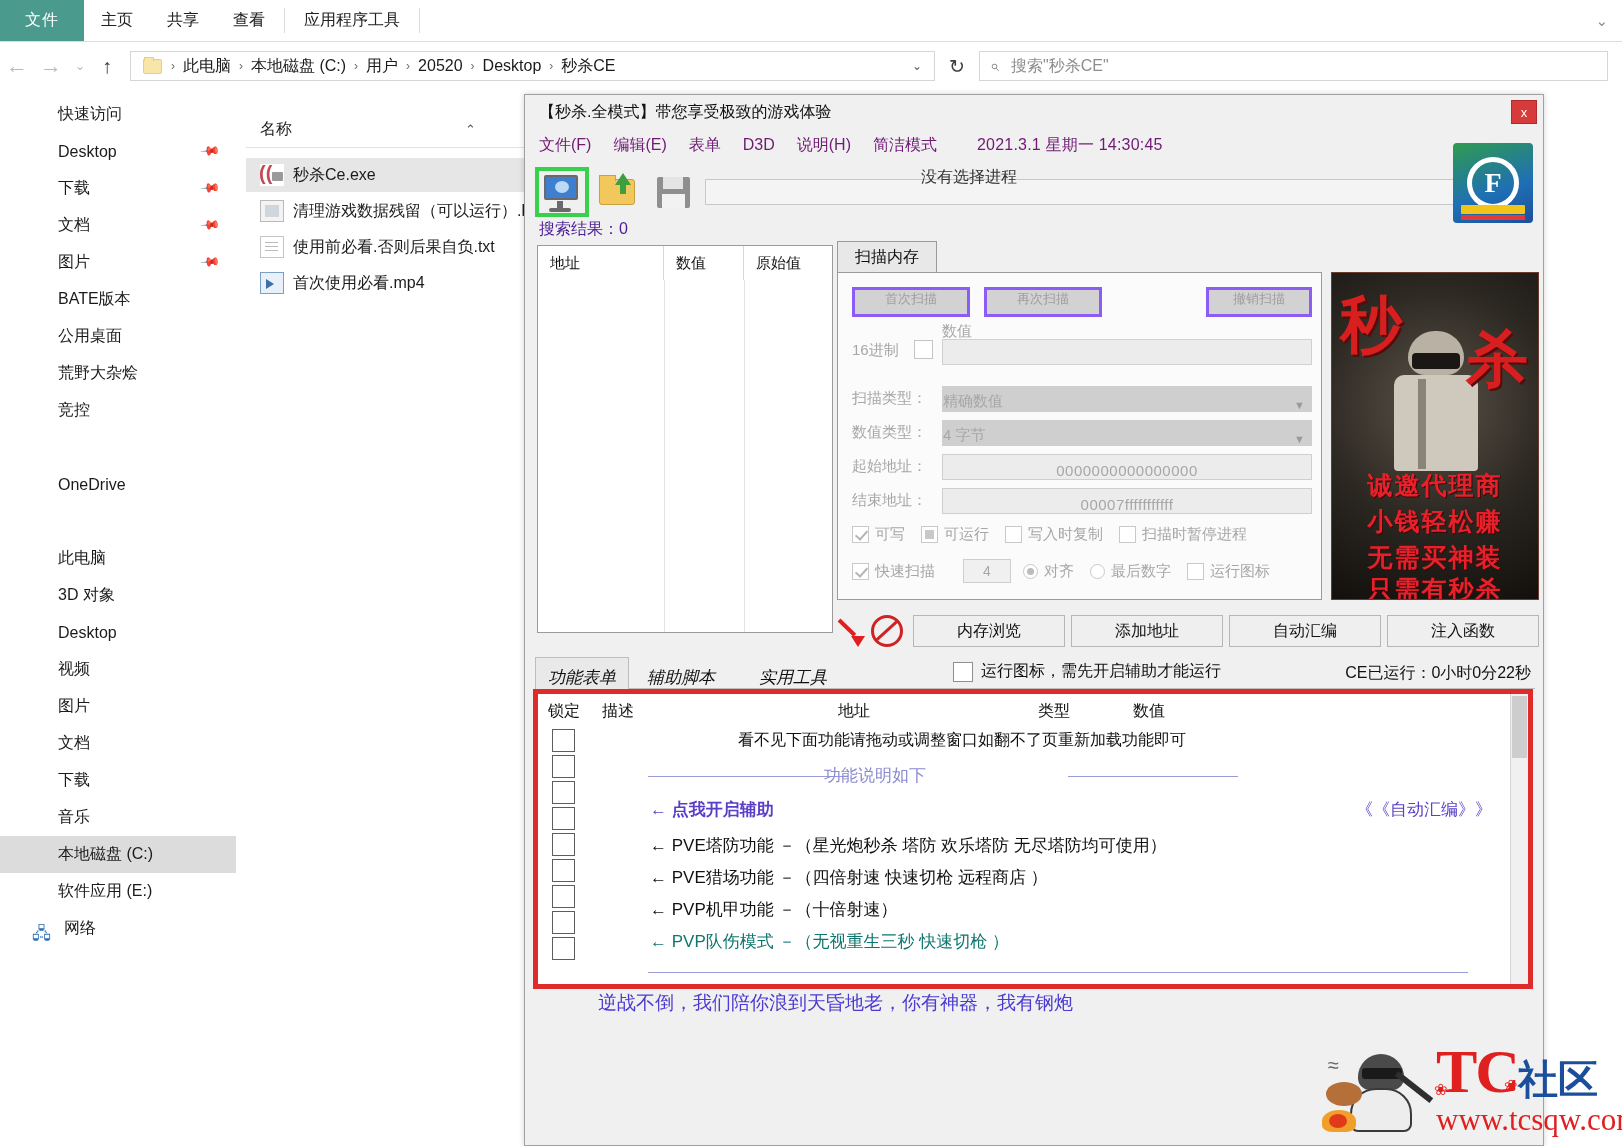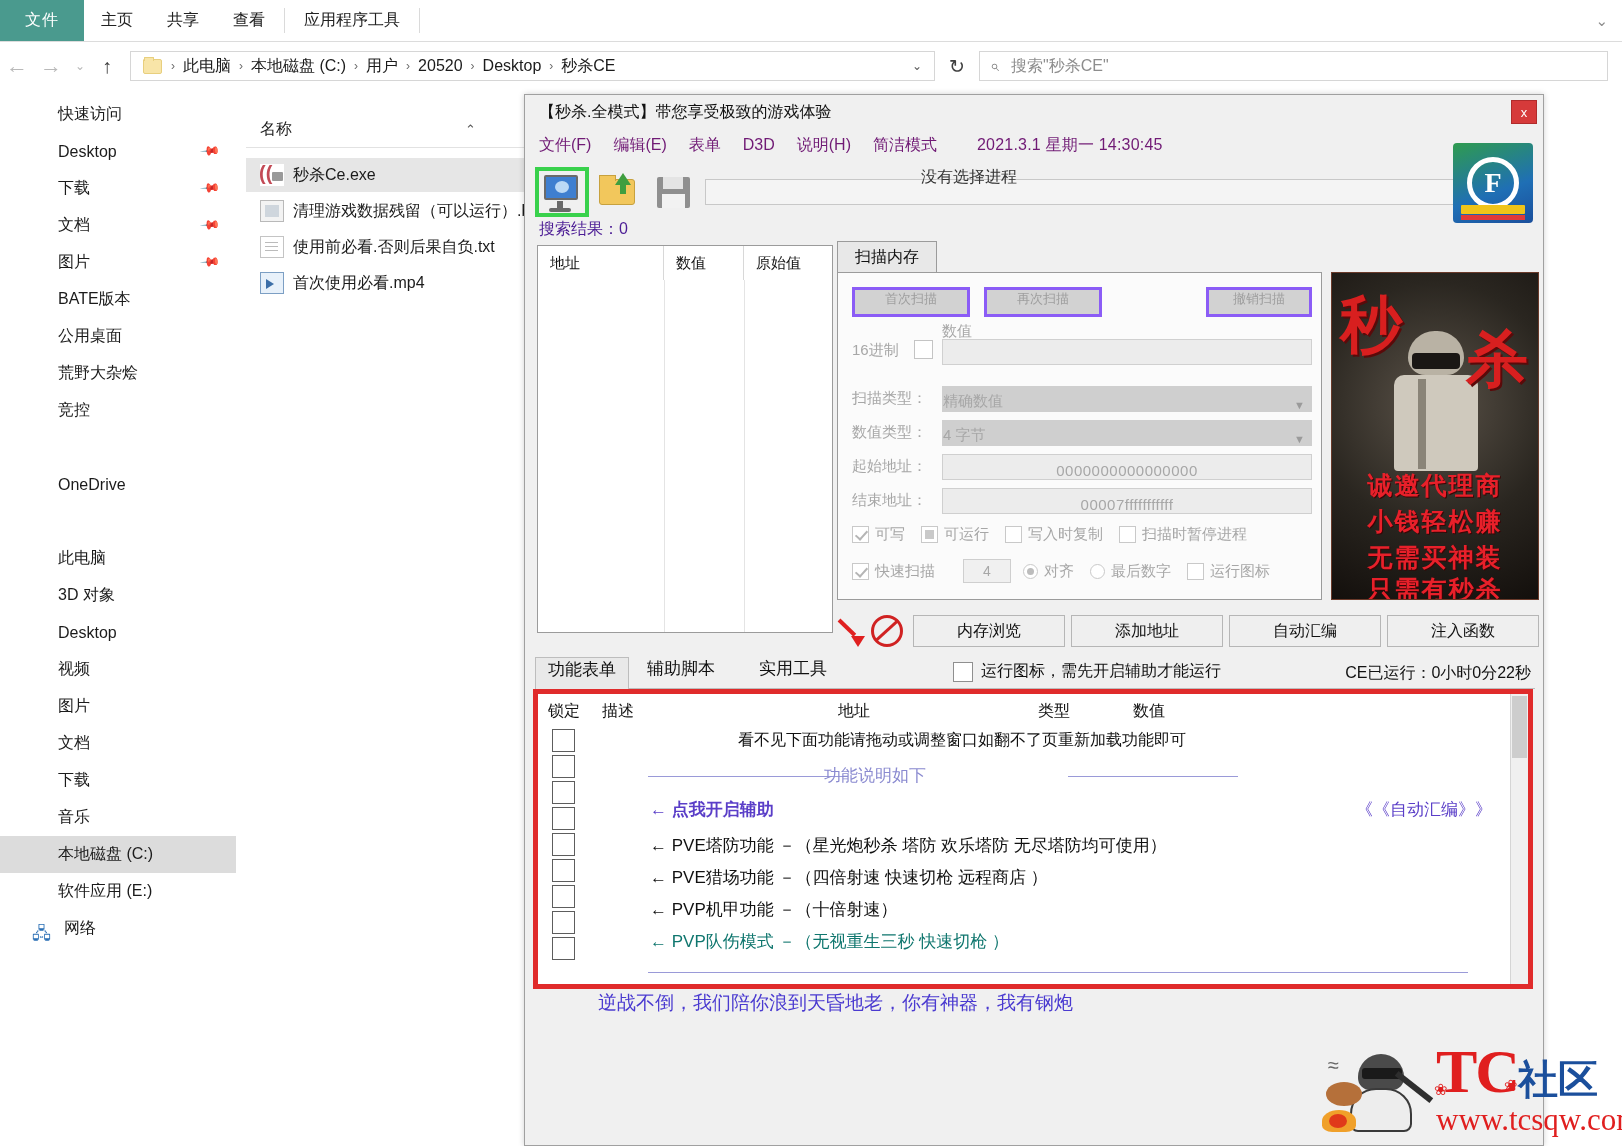--- a/index.html
+++ b/index.html
@@ -295,21 +295,21 @@
   .act-btn {
     flex:1; height:32px; margin-right:6px; background:#efefef; border:1px solid #b6b6b6;
     font-size:16px; color:#111; display:flex; align-items:center; justify-content:center;
   }
   .act-btn:last-child { margin-right:0; }
 
   
   .low-tabs { position:absolute; left:10px; top:560px; width:1000px; height:34px; border-bottom:1px solid #bdbdbd; }
   .lt {
     position:absolute; top:2px; height:32px; padding:0 12px; font-size:17px; color:#111;
-    display:flex; align-items:flex-start;
+    display:flex; align-items:flex-end;font-style:italic;
   }
   .lt.on { background:#e9e9e9; border:1px solid #bdbdbd; border-bottom:none; }
   .run-cb { position:absolute; left:428px; top:566px; display:flex; align-items:center; font-size:16px; color:#111; }
   .run-cb .cbx2 { width:20px;height:20px;background:#fff;border:1px solid #8f8f8f;margin-right:8px; }
   .ce-time { position:absolute; right:12px; top:568px; font-size:16px; color:#111; }
 
   
   .red-box {
     position:absolute; left:8px; top:594px; width:1000px; height:300px;
     border:5px solid #e02b2b; background:#ffffff;

